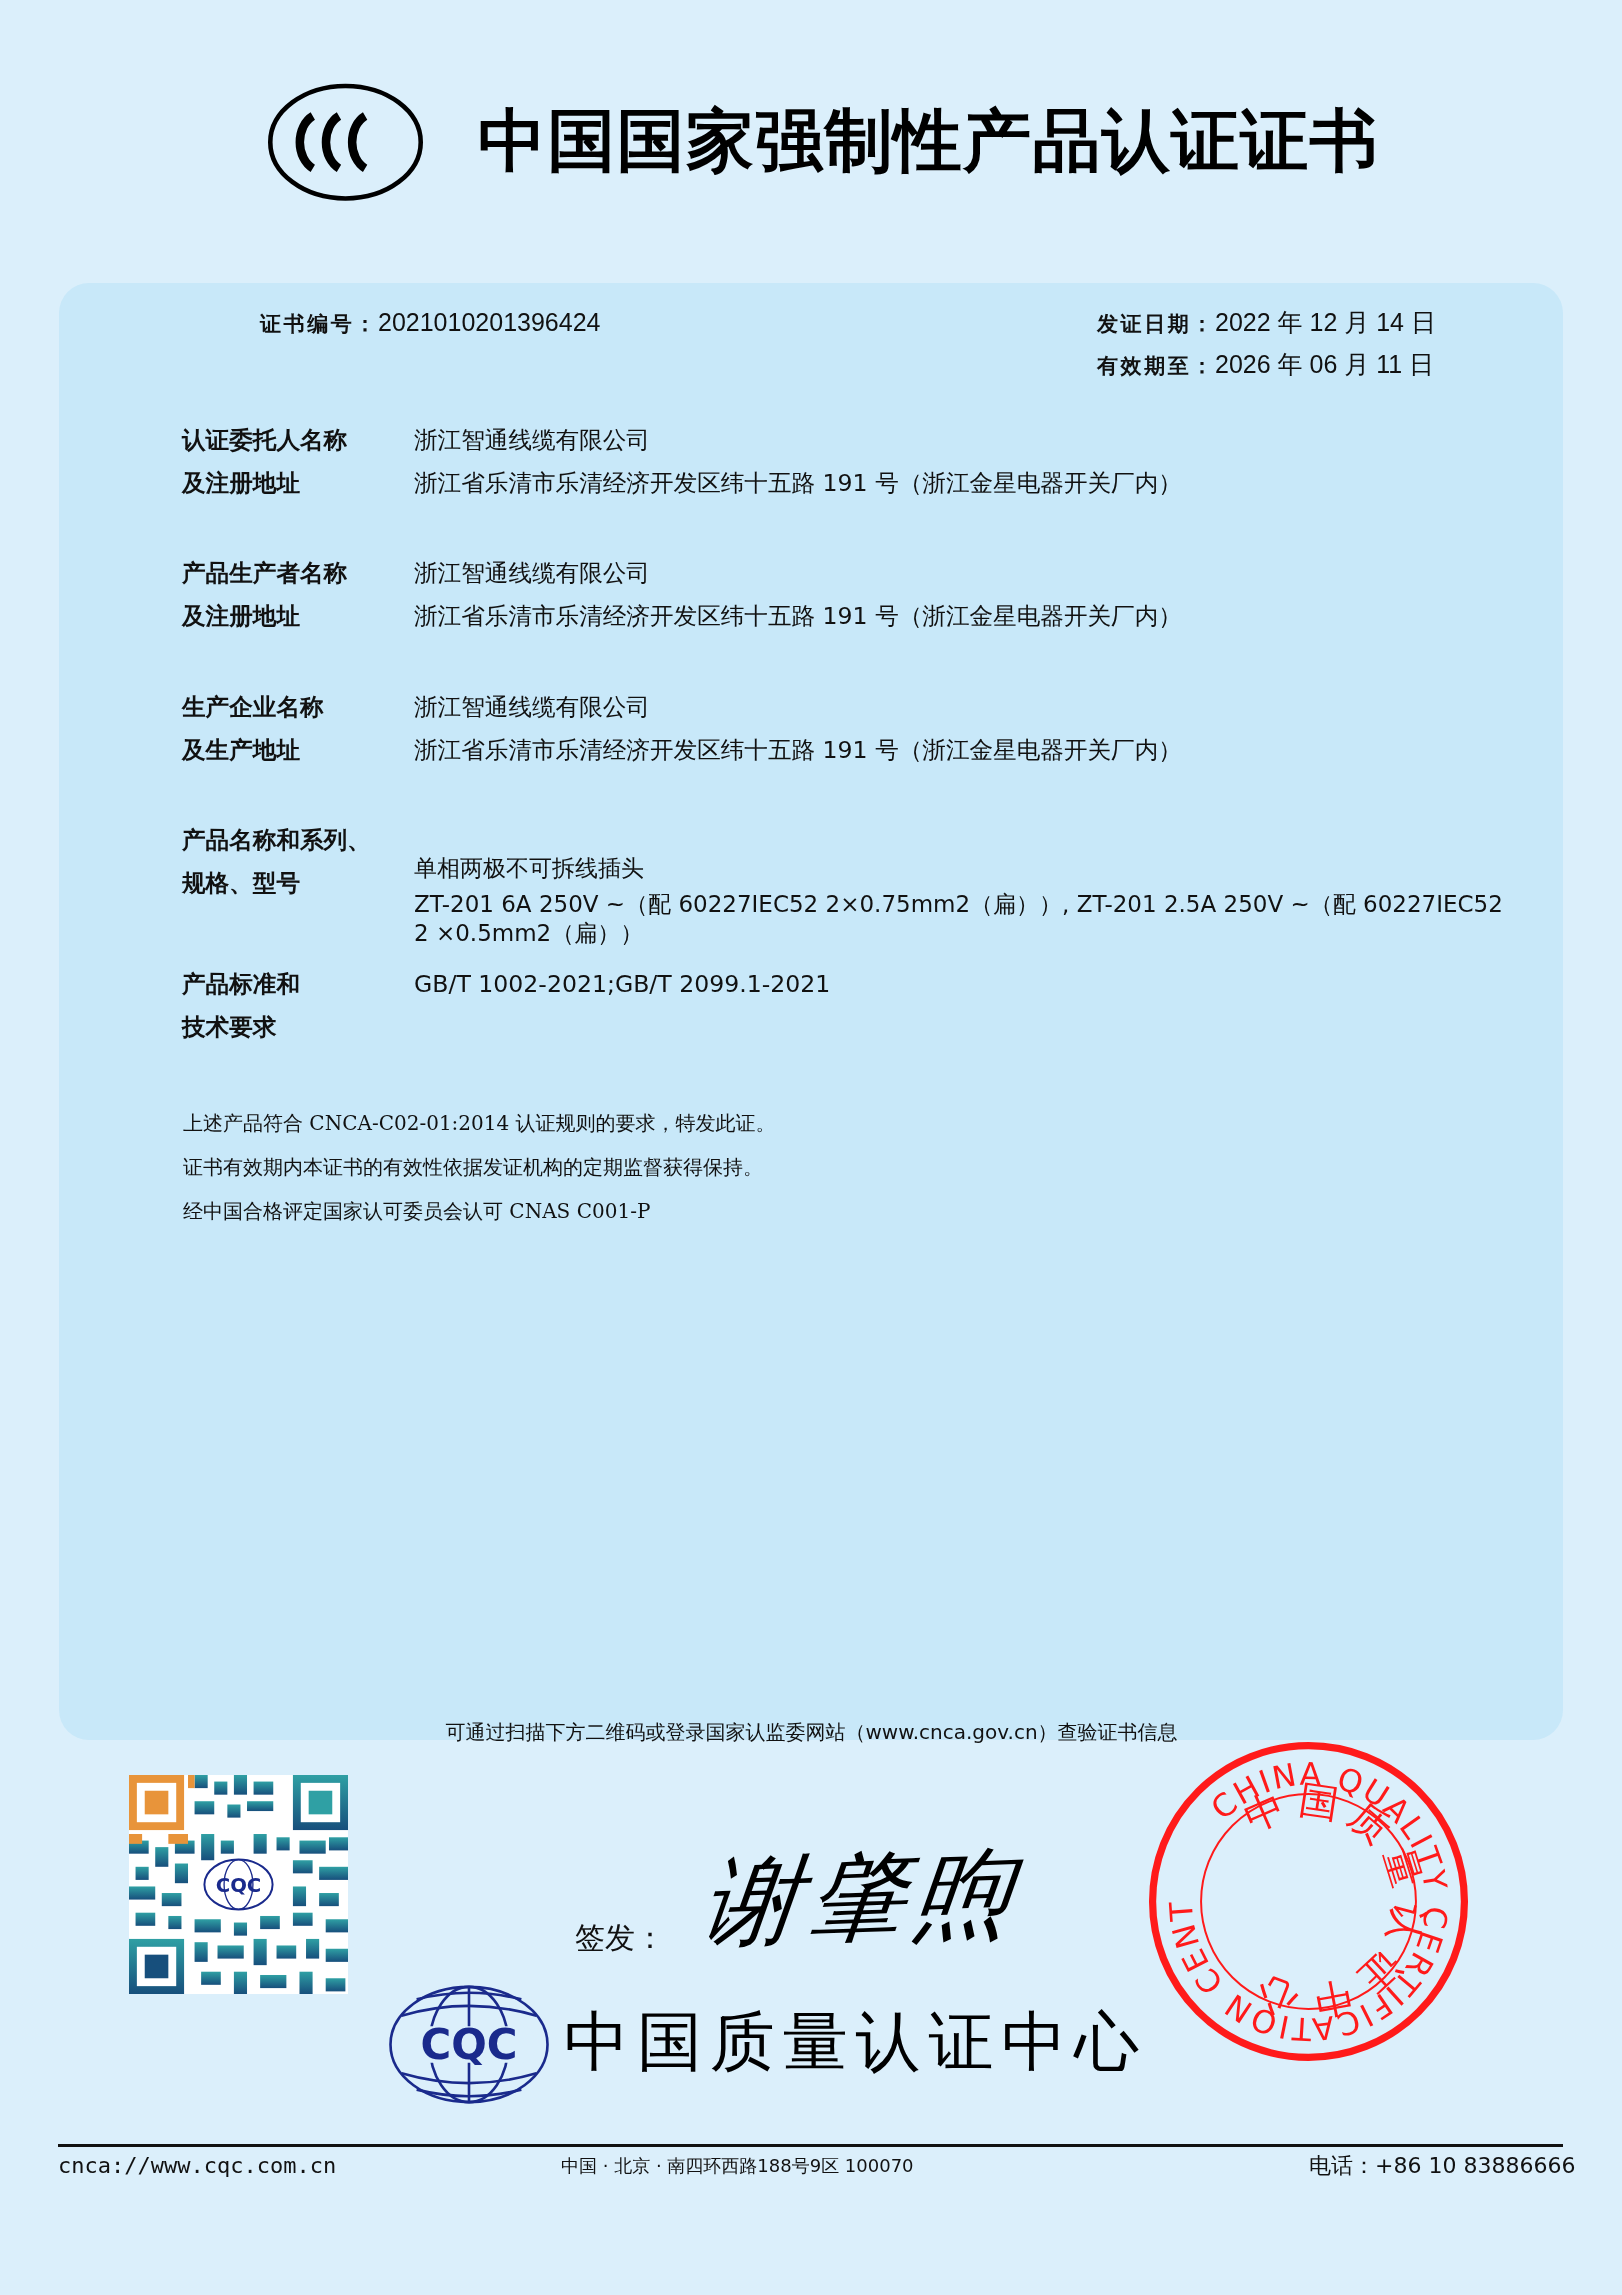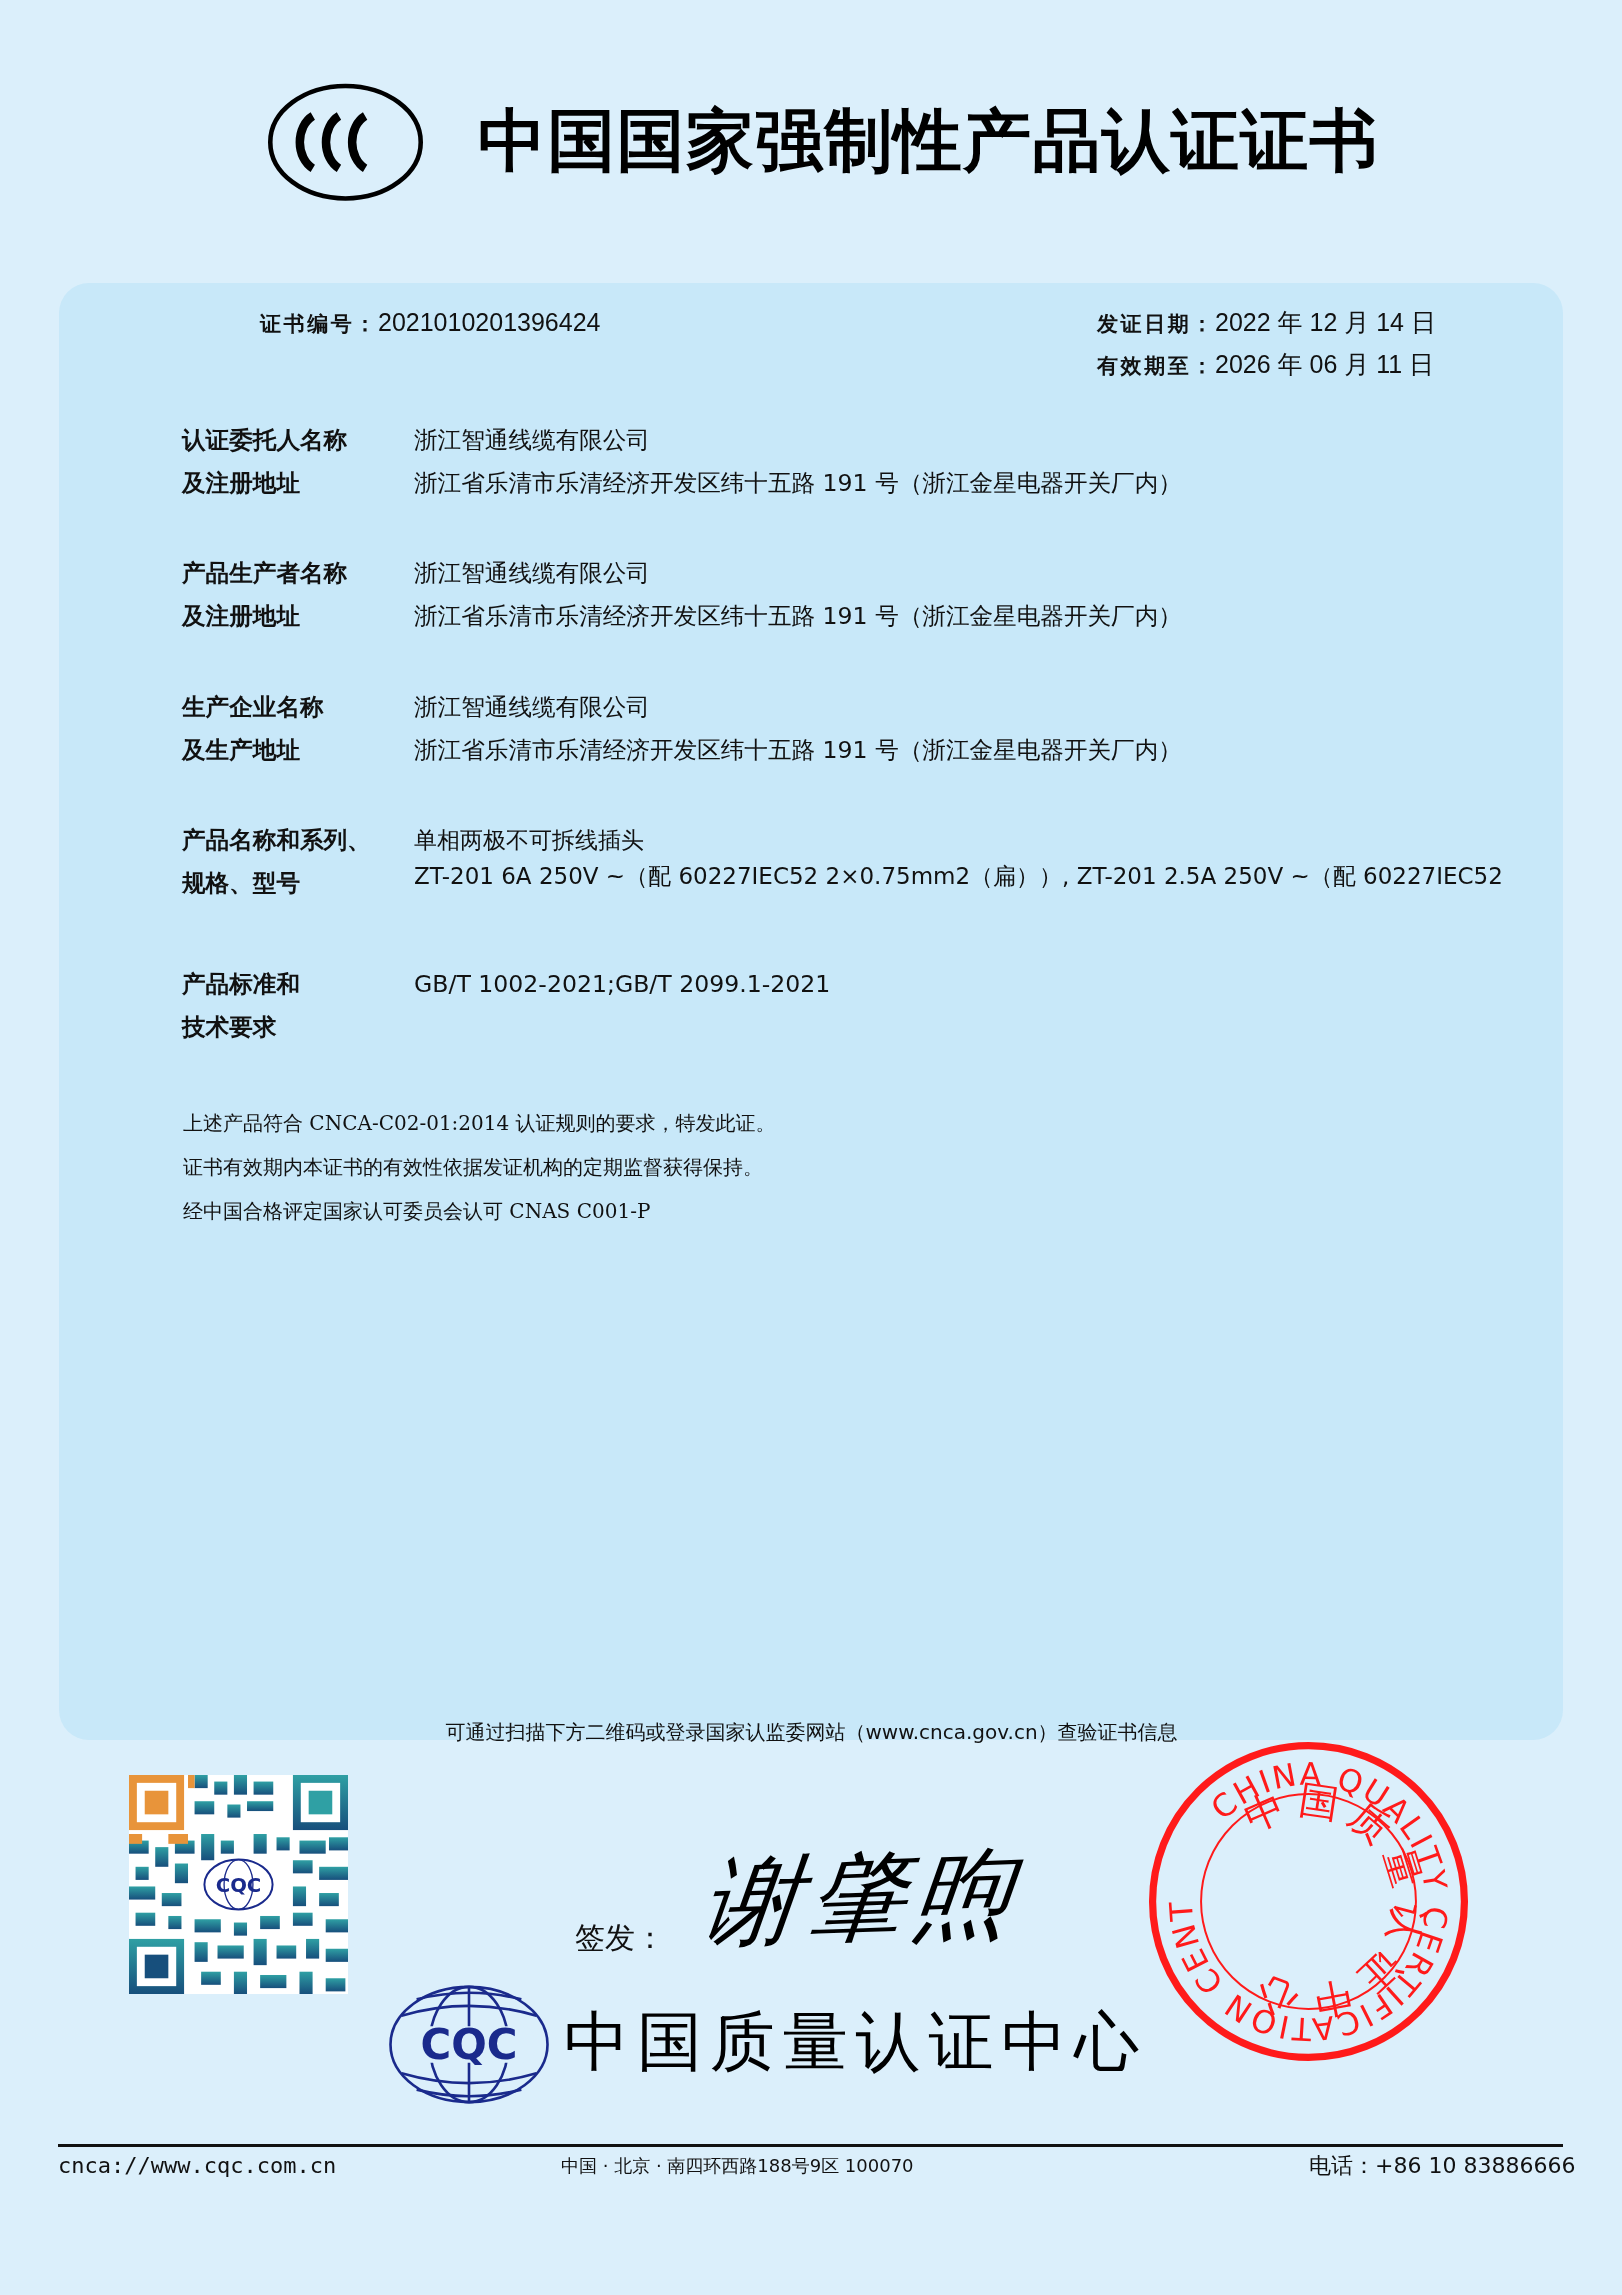--- a/index.html
+++ b/index.html
@@ -67,21 +67,21 @@
       white-space: nowrap;
     }
     .field-label div { height: 43px; }
     .field-value {
       position: absolute;
       left: 232px; top: 0;
       white-space: nowrap;
     }
     .field-value div { height: 43px; }
     .field-value.compact div { height: 29px; line-height: 29px; }
-    .field-value.compact div:first-child { height: 43px; line-height: 43px; }
+    .field-value.compact div:first-child { height: 43px; line-height: 43px; margin-top: 28px; }
 
     .statements {
       left: 183px; top: 1101px;
       font-family: "DejaVu Serif", "Liberation Serif", serif;
       font-size: 20px;
       line-height: 44px;
     }
     .statements div { height: 44px; white-space: nowrap; }
 
     .verify-notice {
@@ -213,20 +213,21 @@
 </div>
 
 <div class="abs field" style="left:182px; top:819px;">
   <div class="field-label">
     <div>产品名称和系列、</div>
     <div>规格、型号</div>
   </div>
   <div class="field-value compact" style="font-size:23px;">
     <div>单相两极不可拆线插头</div>
     <div>ZT-201 6A 250V ~（配  60227IEC52 2×0.75mm2（扁））, ZT-201 2.5A 250V ~（配  60227IEC52</div>
+    <div>2 ×0.5mm2（扁））</div>
   </div>
 </div>
 
 <div class="abs field" style="left:182px; top:963px;">
   <div class="field-label">
     <div>产品标准和</div>
     <div>技术要求</div>
   </div>
   <div class="field-value">
     <div>GB/T 1002-2021;GB/T 2099.1-2021</div>

